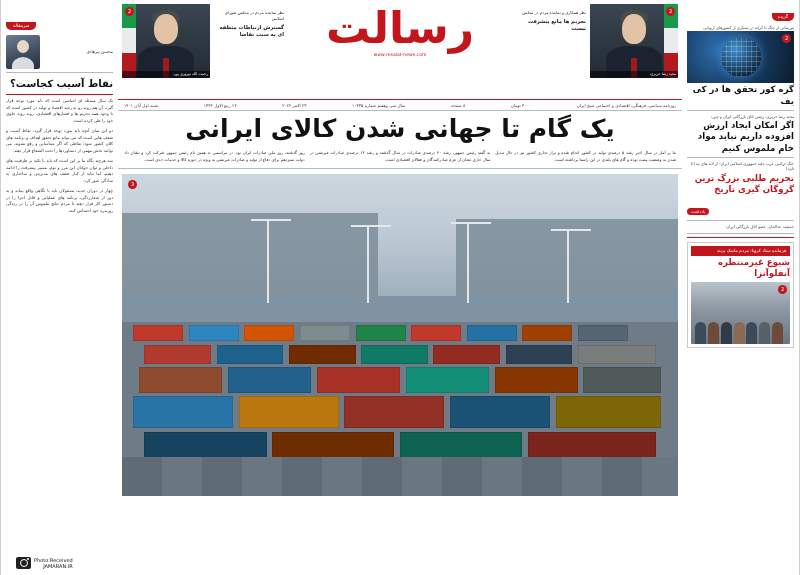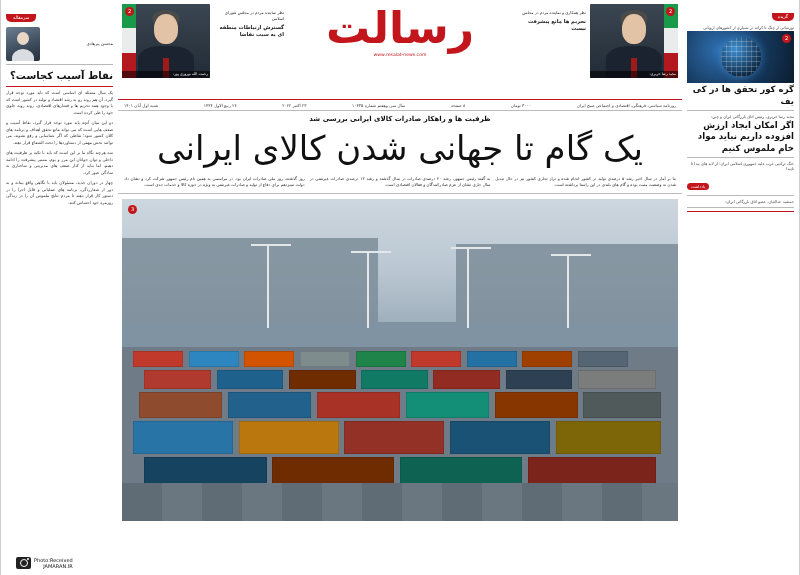--- a/index.html
+++ b/index.html
@@ -26,21 +26,21 @@
   .redline { border: none; border-top: 1px solid #c3161c; margin: 3px 0; }
 
   
   .col-left {
     position: absolute;
     top: 0; left: 0;
     width: 118px;
     height: 575px;
     border-left: 0.8px solid #cfcfcf;
     box-sizing: border-box;
-    padding: 4px 5px 0 5px;
+    padding: 12px 5px 0 5px;
     background: #fff;
   }
   .corner-tab {
     display: inline-block;
     background: #c3161c;
     color: #fff;
     font-size: 4.6px;
     padding: 1.5px 7px;
     border-radius: 0 0 5px 5px;
     letter-spacing: .2px;
@@ -279,22 +279,22 @@
     border-bottom: 0.8px solid #bbb;
   }
   .lead-line {
     font-size: 7px;
     font-weight: bold;
     text-align: center;
     color: #111;
     padding: 4px 0 2px;
   }
   .headline {
-    font-size: 34px;
-    font-weight: normal;
+    font-size: 25px;
+    font-weight: bold;
     color: #111;
     text-align: center;
     line-height: 1.25;
     padding: 2px 4px 6px;
     letter-spacing: -0.5px;
   }
   .subdeck {
     display: flex;
     flex-direction: row-reverse;
     gap: 5px;
@@ -419,21 +419,20 @@
     <div class="dateline">
       <span>شنبه اول آبان ۱۴۰۱</span>
       <span>۲۶ ربیع الاول ۱۴۴۴</span>
       <span>۲۳ اکتبر ۲۰۲۲</span>
       <span>سال سی وهفتم   شماره ۱۰۴۳۵</span>
       <span>۸ صفحه</span>
       <span>۳۰۰۰ تومان</span>
       <span>روزنامه سیاسی، فرهنگی، اقتصادی و اجتماعی صبح ایران</span>
     </div>
 
-    <div class="lead-line rtl">ظرفیت ها و راهکار صادرات کالای ایرانی بررسی شد</div>
     <div class="headline rtl">یک گام تا جهانی شدن کالای ایرانی</div>
 
     <div class="subdeck">
       <div>روز گذشته، روز ملی صادرات ایران بود. در مراسمی به همین نام رئیس جمهور شرکت کرد و نشان داد دولت سیزدهم برای دفاع از تولید و صادرات غیرنفتی به ویژه در حوزه کالا و خدمات جدی است.</div>
       <div>به گفته رئیس جمهور، رشد ۲۰ درصدی صادرات در سال گذشته و رشد ۱۳ درصدی صادرات غیرنفتی در سال جاری نشان از عزم صادرکنندگان و فعالان اقتصادی است.</div>
       <div>بنا بر آمار در سال اخیر رشد ۵ درصدی تولید در کشور انجام شده و تراز تجاری کشور نیز در حال تبدیل شدن به وضعیت مثبت بوده و گام های بلندی در این راستا برداشته است.</div>
     </div>
 
     <div class="main-photo">
       <div class="sky"></div>
@@ -505,28 +504,43 @@
     <hr class="hr-thin">
 
     <div>
       <div class="rail-kicker">مجید رضا حریری، رئیس اتاق بازرگانی ایران و چین:</div>
       <div class="rail-head">اگر امکان ایجاد ارزش افزوده داریم نباید مواد خام ملموس کنیم</div>
     </div>
     <hr class="hr-thin">
 
     <div>
       <div class="rail-kicker">جنگ ترکیبی غرب علیه جمهوری اسلامی ایران؛ از لایه های پیدا تا ناپیدا</div>
+      <div class="rail-head red">تحریم طلبی بزرگ ترین گروگان گیری تاریخ</div>
       <div style="text-align:left">
         <span class="rail-tab" style="border-radius:4px;padding:1px 4px;font-size:4px">یادداشت</span>
       </div>
     </div>
     <hr class="hr-thin">
 
     <div>
       <div class="rail-kicker">جمشید عدالتیان، عضو اتاق بازرگانی ایران:</div>
     </div>
     <hr class="hr-thin">
 
     <hr class="redline">
 
+    <div class="rail-box">
+      <div class="rail-banner">فرمانده ستاد کرونا: مردم ماسک بزنند</div>
+      <div class="rail-head red">شیوع غیرمنتظره آنفلوآنزا</div>
+      <div class="crowd-photo">
+        <span style="left:4%;background:#3b4a59"></span>
+        <span style="left:17%;background:#6d4b3a"></span>
+        <span style="left:30%;background:#2f3b47"></span>
+        <span style="left:43%;background:#8a6a52"></span>
+        <span style="left:56%;background:#3b4a59"></span>
+        <span style="left:69%;background:#55606b"></span>
+        <span style="left:82%;background:#6d4b3a"></span>
+        <div class="page-num" style="right:3px;top:3px">2</div>
+      </div>
+    </div>
   </div>
 
 </div>
 
 </body></html>

